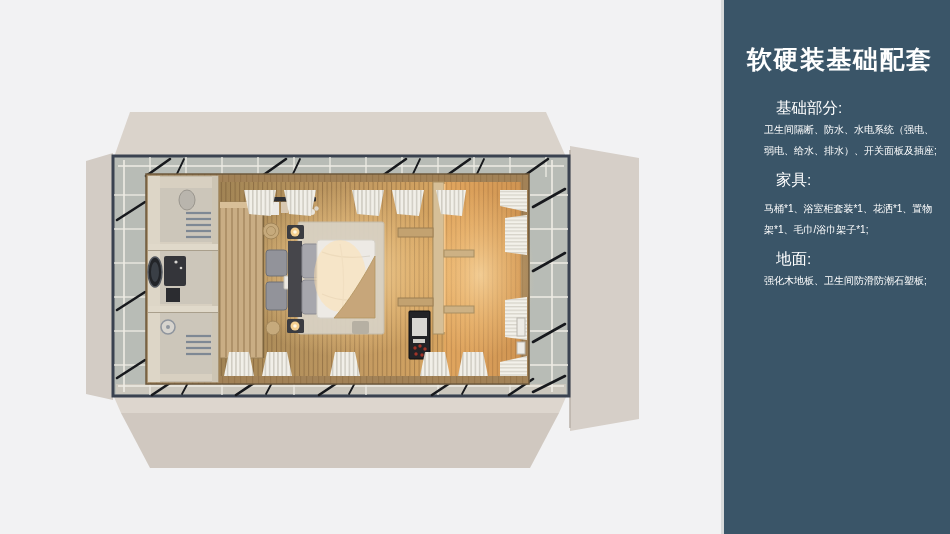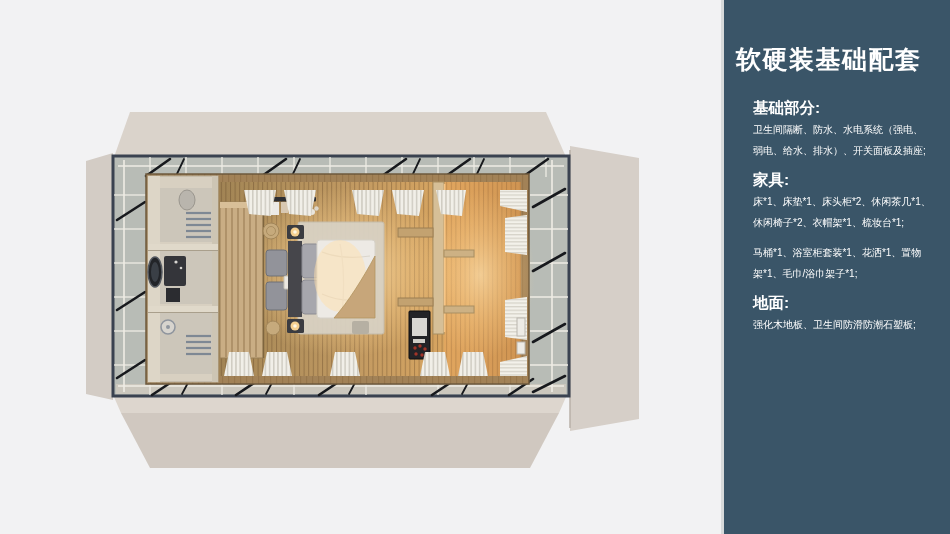--- a/index.html
+++ b/index.html
@@ -8,29 +8,29 @@
     background:#f2f2f3;
     font-family:"Liberation Sans", "DejaVu Sans", sans-serif;
   }
   .stage { position:absolute; left:0; top:0; width:718px; height:534px; }
   .stage svg { display:block; }
 
   .sidebar {
     position:absolute; top:0; right:0; width:229px; height:534px;
     box-sizing:border-box; background:#3a5568; color:#ffffff;
     border-left:3px solid #d7dadb;
-    padding:44px 17px 0 12px;
+    padding:44px 17px 0 23px;
   }
   .panel-title {
     font-size:25px; font-weight:700; letter-spacing:1.5px;
     margin:0 0 24px 0; line-height:31px; white-space:nowrap;
   }
   .sections { margin-left:17px; }
   .sec { margin-bottom:10px; }
-  .sec h2 { font-size:15.5px; font-weight:700; line-height:18px; margin:0 0 3px 0; }
+  .sec h2 { font-size:15.5px; font-weight:400; line-height:18px; margin:0 0 3px 12px; }
   .sec p  { font-size:10px; line-height:20.5px; margin:0; width:178px;
             word-break:break-all; }
 </style>
 </head>
 <body style="background: rgb(242, 242, 243);">
 
 <div class="stage">
 <svg width="718" height="534" viewBox="0 0 718 534">
   <defs>
     <linearGradient id="floorG" x1="0" y1="0" x2="1" y2="0">
@@ -299,21 +299,20 @@
 
 <aside class="sidebar" style="background: rgb(58, 85, 104); color: rgb(255, 255, 255); border-left-color: rgb(215, 218, 219);">
   <h1 class="panel-title">软硬装基础配套</h1>
   <div class="sections">
     <div class="sec">
       <h2>基础部分:</h2>
       <p>卫生间隔断、防水、水电系统（强电、弱电、给水、排水）、开关面板及插座;</p>
     </div>
     <div class="sec">
       <h2>家具:</h2>
-      <p>床*1、床垫*1、床头柜*2、休闲茶几*1、休闲椅子*2、衣帽架*1、梳妆台*1;</p>
     </div>
     <div class="sec">
       <p>马桶*1、浴室柜套装*1、花洒*1、置物架*1、毛巾/浴巾架子*1;</p>
     </div>
     <div class="sec">
       <h2>地面:</h2>
       <p>强化木地板、卫生间防滑防潮石塑板;</p>
     </div>
   </div>
 </aside>

